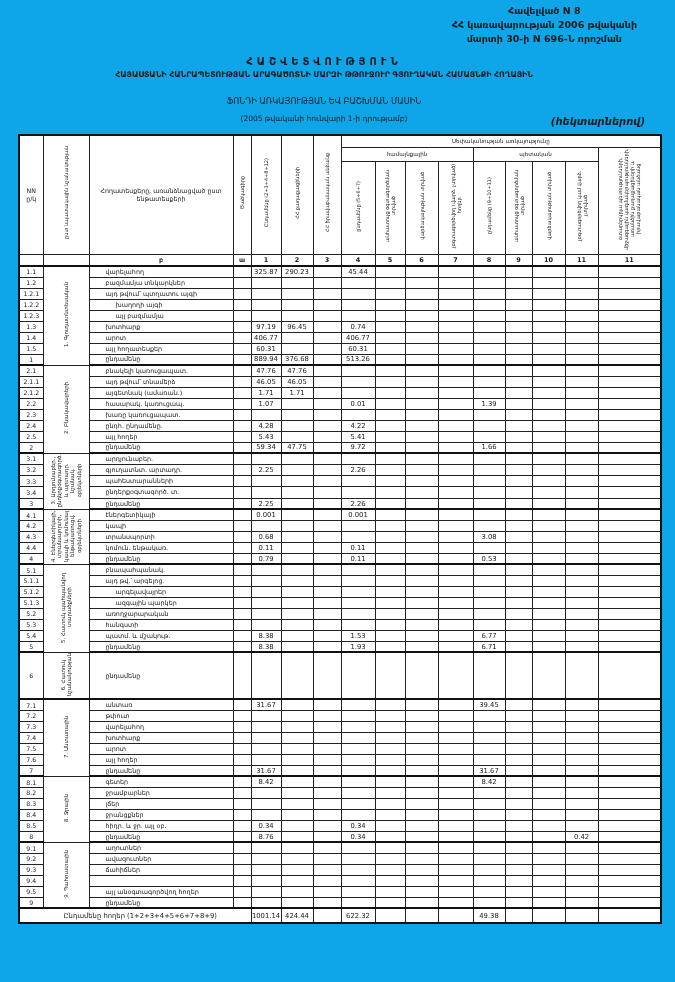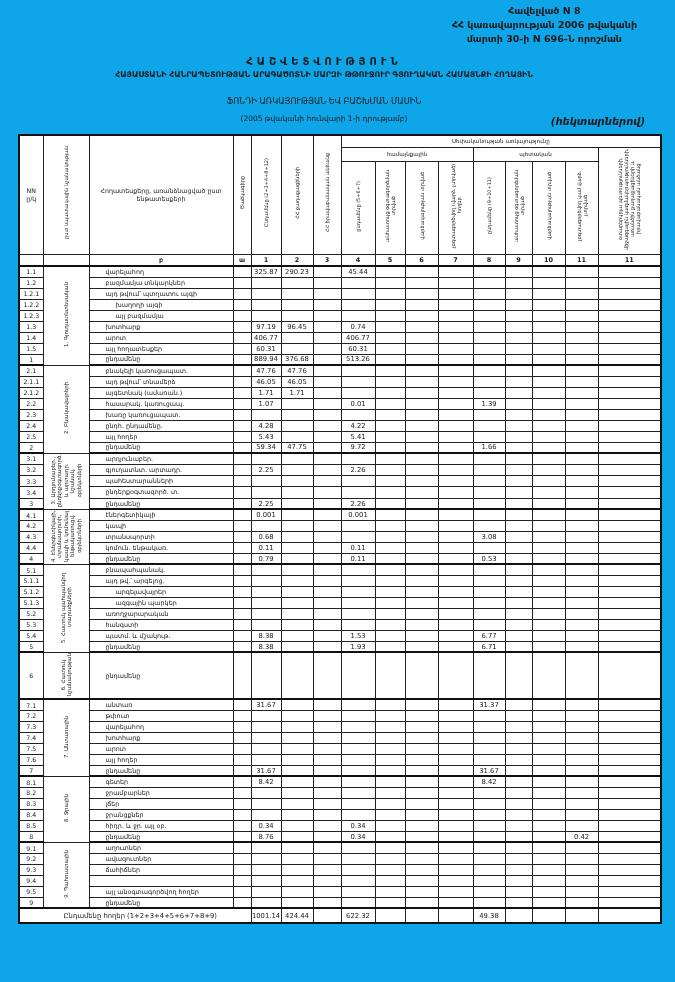--- a/index.html
+++ b/index.html
@@ -752,21 +752,21 @@
           <td rowspan="7" class="seccell"><span class="vt secvt">7. Անտառային</span></td>
           <td class="land-cell">անտառ</td>
           <td class="code-cell"></td>
           <td class="val-cell">31.67</td>
           <td class="val-cell"></td>
           <td class="val-cell"></td>
           <td class="val-cell"></td>
           <td class="val-cell"></td>
           <td class="val-cell"></td>
           <td class="val-cell"></td>
-          <td class="val-cell">31.37</td>
+          <td class="val-cell">39.45</td>
           <td class="val-cell"></td>
           <td class="val-cell"></td>
           <td class="val-cell"></td>
           <td class="val-cell"></td>
         </tr>
         <tr>
           <td class="row-num-cell">7.2</td>
           <td class="land-cell">թփուտ</td>
           <td class="code-cell"></td>
           <td class="val-cell"></td>

